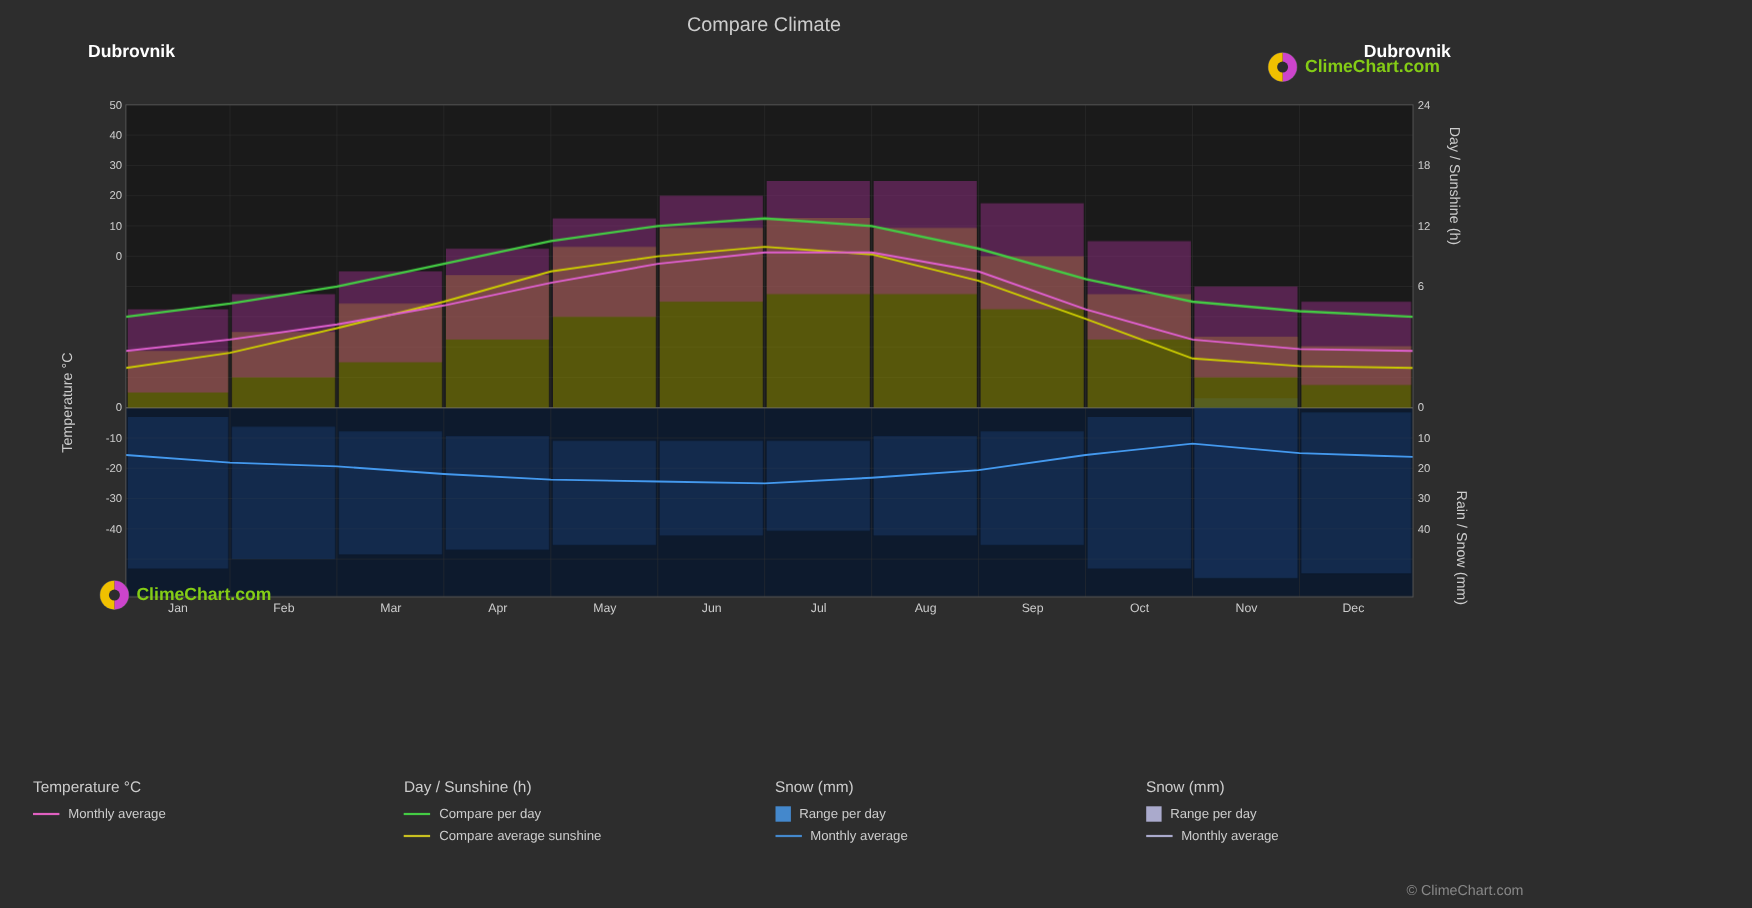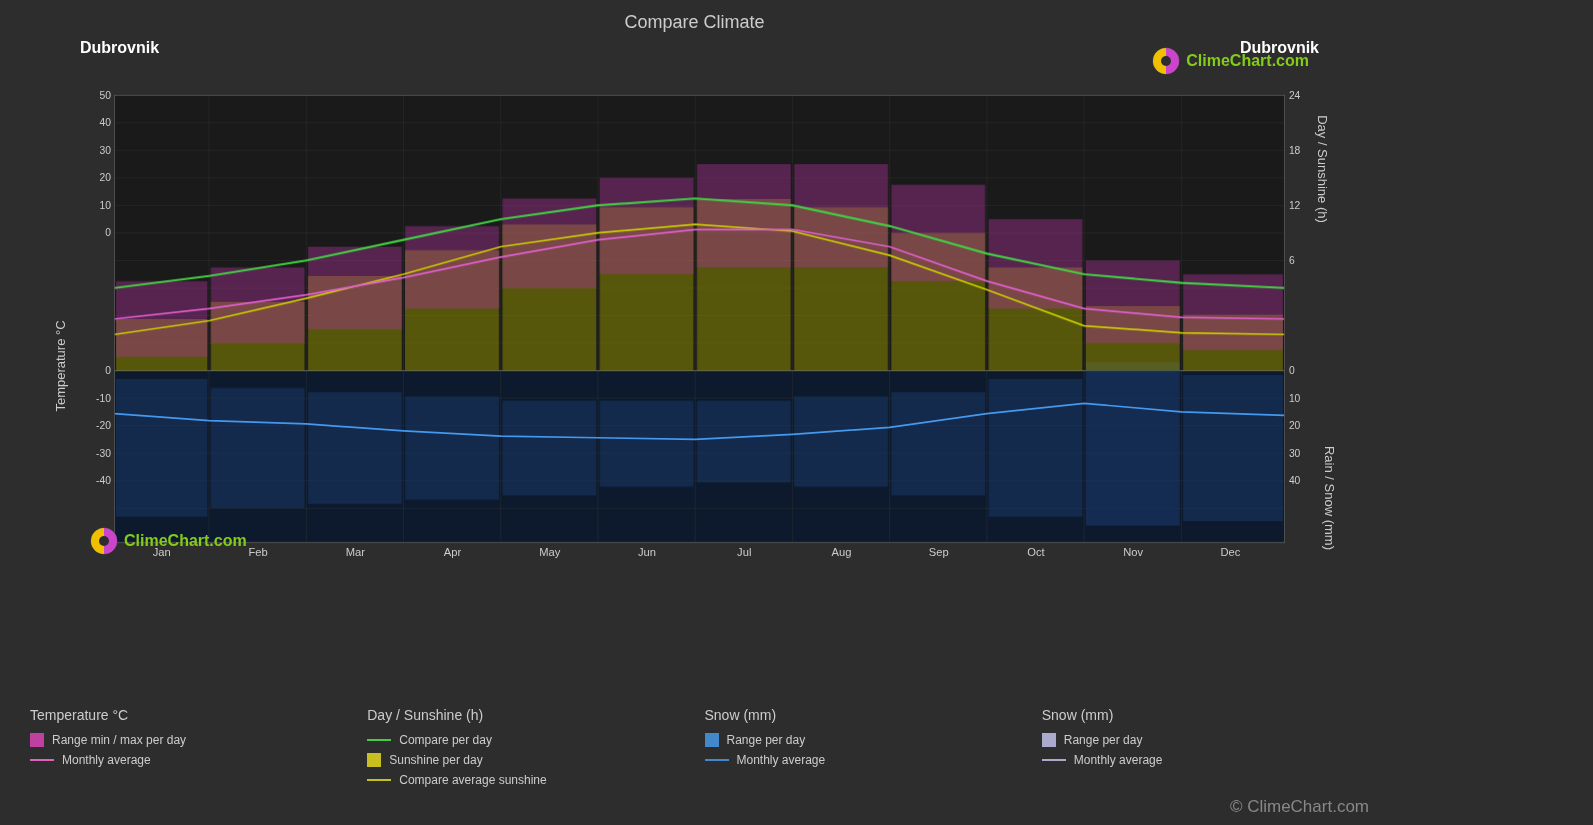--- a/index.html
+++ b/index.html
@@ -143,24 +143,24 @@
     }
 
     .legend-line {
       width: 24px;
       height: 2px;
       flex-shrink: 0;
     }
 
     .copyright {
       position: absolute;
-      right: 20px;
+      right: 4px;
       bottom: 8px;
       color: #888;
-      font-size: 17px;
+      font-size: 13px;
     }
   </style>
 </head>
 <body>
 
 <div class="page-container">
   <div class="chart-title">Compare Climate</div>
 
   <div style="position: relative; flex: 1; margin: 0 70px 0 80px;">
 
@@ -392,40 +392,32 @@
       </svg>
       <span class="logo-text">ClimeChart.com</span>
     </div>
   </div>
 
   <div class="legend-area">
 
     <div class="legend-group">
       <div class="legend-group-title">Temperature °C</div>
       <div class="legend-item">
-        <div class="legend-box" style="background:#c040a0; width:14px; height:14px;"></div>
-        <span>Range min / max per day</span>
-      </div>
-      <div class="legend-item">
         <div class="legend-line" style="background:#e060c0; height:2px; width:24px;"></div>
         <span>Monthly average</span>
       </div>
     </div>
 
     <div class="legend-group">
       <div class="legend-group-title">Day / Sunshine (h)</div>
       <div class="legend-item">
         <div class="legend-line" style="background:#44cc44; height:2px; width:24px;"></div>
         <span>Compare per day</span>
       </div>
       <div class="legend-item">
-        <div class="legend-box" style="background:#c8c020; width:14px; height:14px;"></div>
-        <span>Sunshine per day</span>
-      </div>
-      <div class="legend-item">
         <div class="legend-line" style="background:#c8c020; height:2px; width:24px;"></div>
         <span>Compare average sunshine</span>
       </div>
     </div>
 
     <div class="legend-group">
       <div class="legend-group-title">Snow (mm)</div>
       <div class="legend-item">
         <div class="legend-box" style="background:#4488cc; width:14px; height:14px;"></div>
         <span>Range per day</span>

